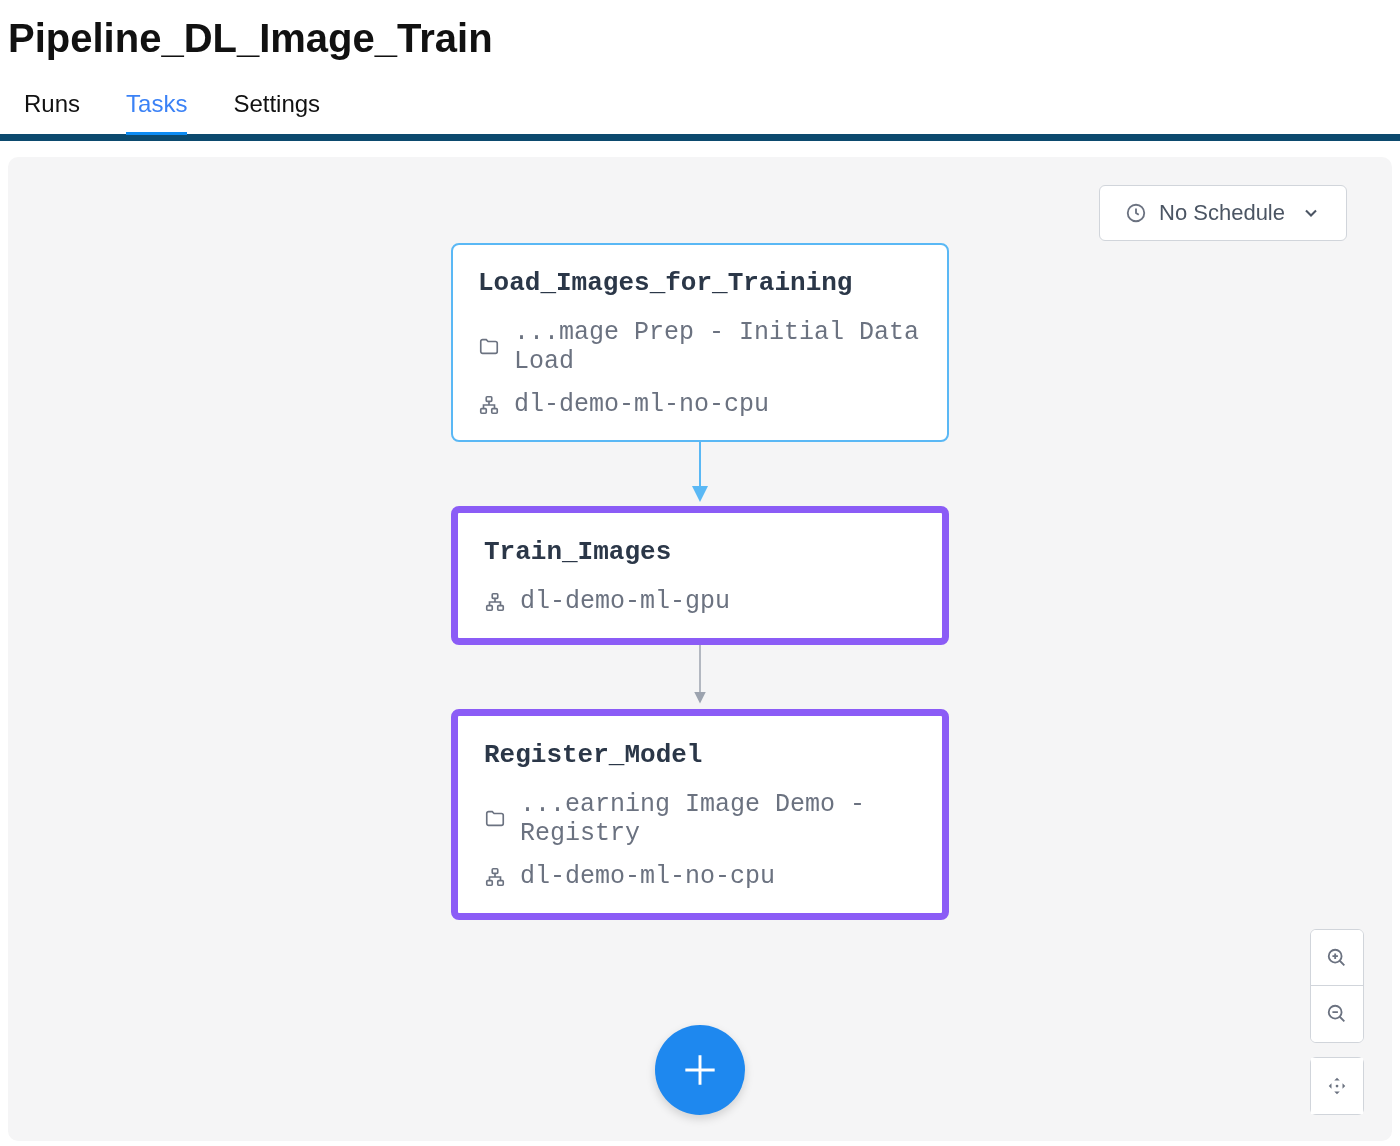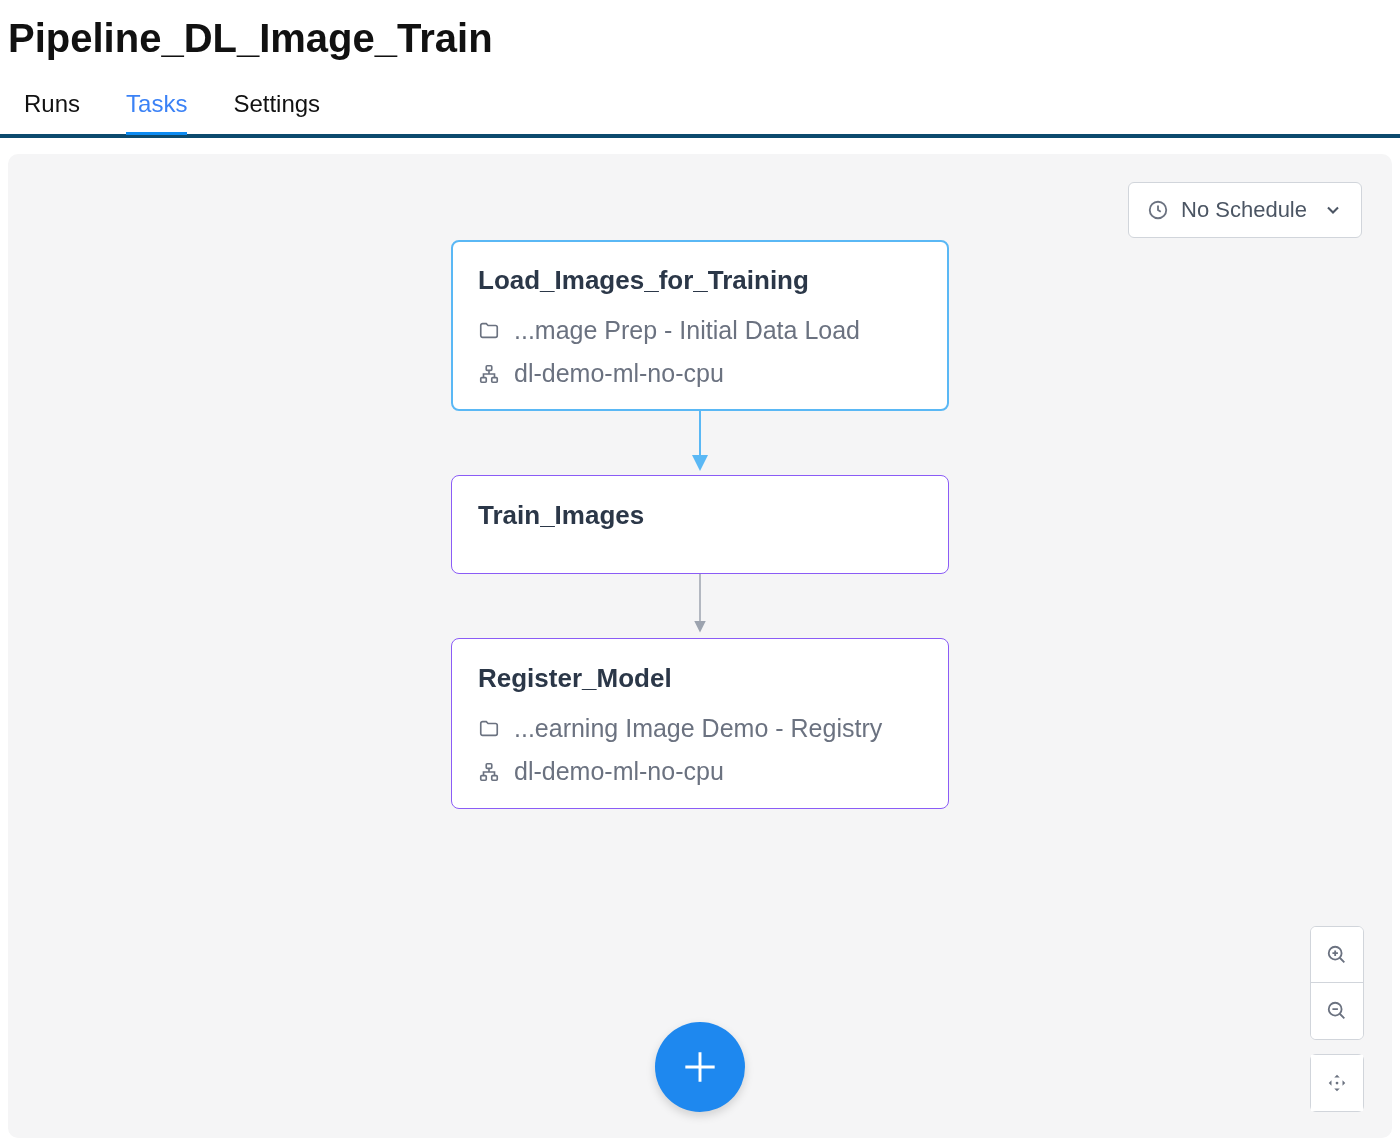--- a/index.html
+++ b/index.html
@@ -16,21 +16,21 @@
     .page-title {
       font-size: 40px;
       font-weight: 700;
       padding: 16px 8px 20px 8px;
       color: #111;
     }
     .tabs {
       display: flex;
       gap: 46px;
       padding: 0 24px;
-      border-bottom: 4px solid #0c4a6e;
+      border-bottom: 7px solid #0c4a6e;
     }
     .tab {
       font-size: 24px;
       padding: 8px 0 14px 0;
       cursor: pointer;
       color: #111;
       border-bottom: 3px solid transparent;
       position: relative;
       top: 1px;
     }
@@ -45,48 +45,49 @@
     .canvas {
       background: #f5f5f6;
       border-radius: 10px;
       position: relative;
       height: 984px;
       width: 100%;
     }
     .schedule-btn {
       position: absolute;
       top: 28px;
-      right: 30px;
+      right: 45px;
       background: #fff;
       border: 1px solid #d1d5db;
       border-radius: 6px;
-      padding: 14px 18px;
+      padding: 14px 25px;
       display: flex;
       align-items: center;
       gap: 12px;
       font-size: 22px;
       color: #4b5563;
       cursor: pointer;
     }
     .schedule-btn svg {
       flex-shrink: 0;
     }
     .chevron-down {
       margin-left: 4px;
     }
     .graph {
       position: absolute;
       left: 50%;
       transform: translateX(-50%);
       top: 86px;
       width: 498px;
+      font-family: Liberation Mono, monospace;
     }
     .node {
       background: #fff;
-      border: 1px solid #8b5cf6;
+      border: 7px solid #8b5cf6;
       border-radius: 8px;
       padding: 24px 36px 22px 26px;
       width: 498px;
     }
     .node.selected {
       border: 2px solid #5ab8f5;
       padding: 23px 25px 21px 25px;
     }
     .node-title {
       font-size: 26px;
@@ -211,20 +212,29 @@
         <defs>
           <marker id="arrowhead-blue" markerWidth="8" markerHeight="8" refX="5" refY="4" orient="auto">
             <path d="M0,0 L8,4 L0,8 z" fill="#5ab8f5"></path>
           </marker>
         </defs>
         <line x1="249" y1="0" x2="249" y2="54" stroke="#5ab8f5" stroke-width="2" marker-end="url(#arrowhead-blue)"></line>
       </svg>
 
       <div class="node">
         <div class="node-title">Train_Images</div>
+        <div class="node-row">
+          <svg width="22" height="22" viewBox="0 0 24 24" fill="none" stroke="#6b7280" stroke-width="1.8">
+            <rect x="9" y="3" width="6" height="5" rx="1"></rect>
+            <rect x="3" y="16" width="6" height="5" rx="1"></rect>
+            <rect x="15" y="16" width="6" height="5" rx="1"></rect>
+            <path d="M12 8v4M12 12H6v4M12 12h6v4"></path>
+          </svg>
+          <span>dl-demo-ml-gpu</span>
+        </div>
       </div>
 
       <svg class="arrow" width="498" height="64" viewBox="0 0 498 64">
         <defs>
           <marker id="arrowhead-gray" markerWidth="8" markerHeight="8" refX="5" refY="4" orient="auto">
             <path d="M0,0 L8,4 L0,8 z" fill="#9ca3af"></path>
           </marker>
         </defs>
         <line x1="249" y1="0" x2="249" y2="54" stroke="#9ca3af" stroke-width="1.5" marker-end="url(#arrowhead-gray)"></line>
       </svg>

